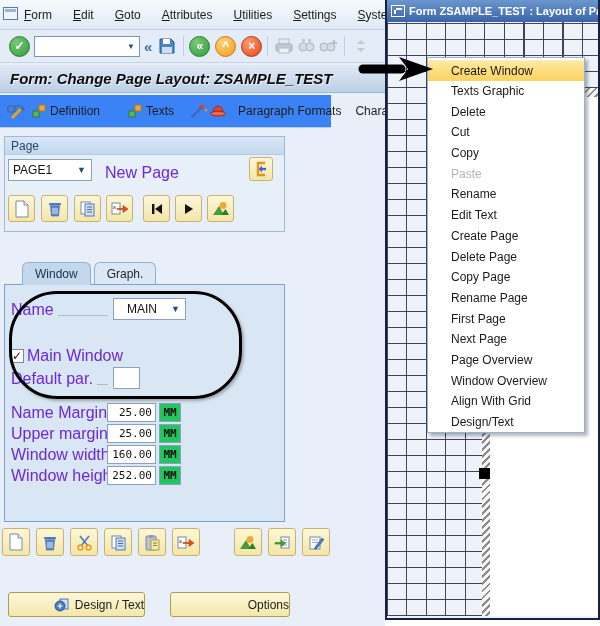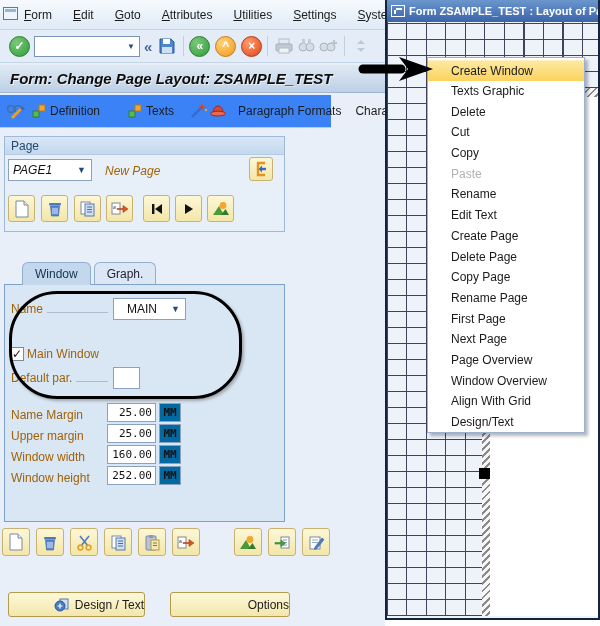--- a/index.html
+++ b/index.html
@@ -53,26 +53,26 @@
   .ibtn { width:27px; height:27px; }
 
   .tabs { position:absolute; left:22px; top:262px; display:flex; gap:3px; }
   .tab { height:23px; padding:4px 12px 0; font-size:12px; border:1px solid #8fb0d1; border-bottom:none;
     border-radius:6px 6px 0 0; color:#223; }
   .tab.active { background:#c3d7ed; color:#14324f; position:relative; z-index:2; }
   .tab.inactive { background:#dbe7f4; }
 
   .tabpanel { position:absolute; left:4px; top:284px; width:281px; height:238px;
     background:#d9e6f4; border:1px solid #7da3cc; }
-  .lbl { font-size:12px; color:#a16207; white-space:nowrap; }
+  .lbl { font-size:16px; color:#6d28d9; white-space:nowrap; }
   .fill-line { flex:1; border-bottom:1px solid #aebdcd; margin:0 3px 3px 4px; height:12px; }
   .frow { position:absolute; display:flex; align-items:flex-end; }
   .vfield { background:#fff; border:1px solid #8aa2c0; height:19px; font-family:"DejaVu Sans Mono",monospace;
     font-size:11px; text-align:right; padding:2px 3px 0 0; color:#111; }
-  .unit { width:22px; height:19px; background:#0369a1; border:1px solid #8aa2c0; font-family:"DejaVu Sans Mono",monospace;
+  .unit { width:22px; height:19px; background:#22c55e; border:1px solid #8aa2c0; font-family:"DejaVu Sans Mono",monospace;
     font-size:11px; font-weight:bold; text-align:center; padding-top:2px; margin-left:3px; color:#111; }
   .checkbox { width:14px; height:14px; background:#fff; border:1px solid #7a8a9a; display:inline-flex;
     align-items:center; justify-content:center; font-size:12px; font-weight:bold; color:#111;
     font-family:"DejaVu Sans", sans-serif; }
   .oval-annotation { position:absolute; left:4px; top:6px; width:233px; height:108px;
     border:3.5px solid #000; border-radius:48px; box-shadow:2px 2px 3px rgba(90,90,90,.45); pointer-events:none; }
 
   .iconrow2 { position:absolute; left:2px; top:528px; display:flex; gap:6px; }
   .iconrow2 .gap { width:22px; }
   .ibtn2 { width:28px; height:28px; }
@@ -222,21 +222,21 @@
       <span class="apbtn" style="margin-left:10px">
         <span>Paragraph Formats</span>
       </span>
       <span class="apbtn" style="margin-left:14px">
         <span>Characte</span>
       </span>
     </div>
 
     <div class="pagegroup">
       <div class="pg-head">Page</div>
-      <div style="position:relative; height:77px;font-style:italic;">
+      <div style="position:relative; height:77px;">
         <div class="combo" style="position:absolute; left:3px; top:4px; width:84px;">
           <span class="val">PAGE1</span>
           <span class="caret">▼</span>
         </div>
         <span class="lbl" style="position:absolute; left:100px; top:9px;">New Page</span>
         <span class="ybtn" style="position:absolute; left:244px; top:2px; width:24px; height:24px;">
           <svg width="16" height="16" viewBox="0 0 16 16">
               <path d="M12 2H5v12h7" fill="none" stroke="#e8901c" stroke-width="2.4"></path>
               <path d="M13 8H7" stroke="#3a6ac0" stroke-width="2.4"></path>
               <path d="M9 4.5L5.5 8 9 11.5z" fill="#3a6ac0"></path>

